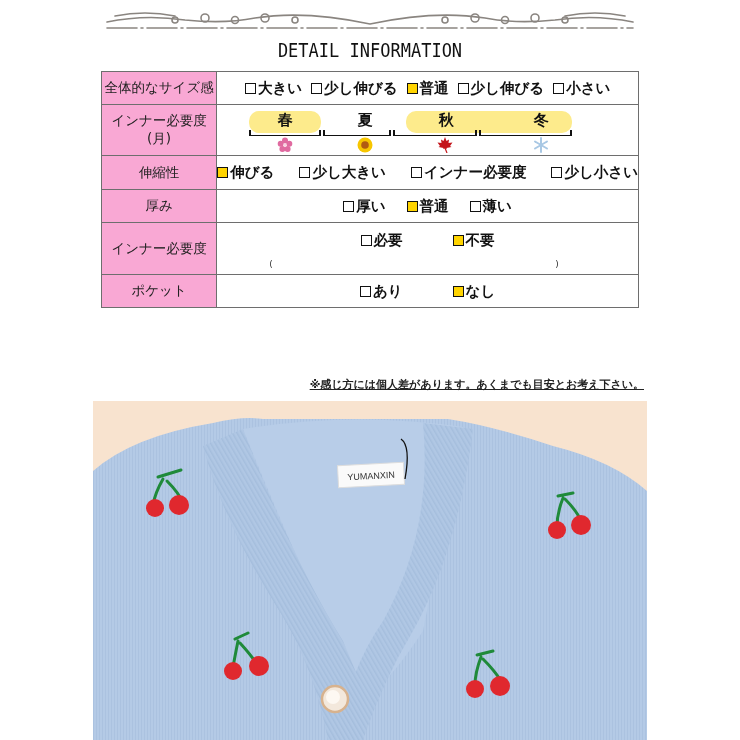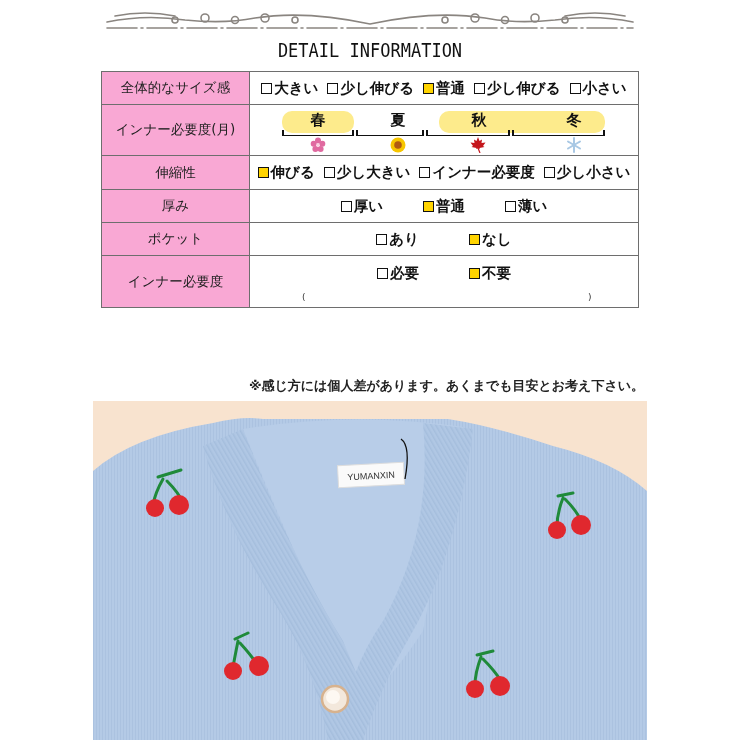--- a/index.html
+++ b/index.html
@@ -21,21 +21,21 @@
   .box { display: inline-block; width: 11px; height: 11px; border: 1.6px solid #111; margin-right: 2px; background: #fff; }
   .box.on { background: #ffd400; }
 
   .seasons { position: relative; height: 49px; }
   .hl { position: absolute; top: 5px; height: 22px; background: #fdeb8c; border-radius: 10px; }
   .sname { position: absolute; top: 5px; width: 60px; text-align: center; font-size: 15px; font-weight: bold; }
   .bracket { position: absolute; top: 24px; height: 6px; border-left: 2px solid #111; border-right: 2px solid #111; border-bottom: 1.5px solid #111; }
   .sicon { position: absolute; top: 31px; width: 16px; height: 16px; }
 
   .paren { position: absolute; font-size: 9px; color: #333; font-weight: normal; }
-  .note { position: absolute; top: 377px; right: 96px; font-size: 13px; font-weight: bold; color: #222; }
+  .note { position: absolute; top: 377px; right: 96px; font-size: 11px; font-weight: bold; color: #222; text-decoration: underline; }
 
   .photo { position: absolute; left: 93px; top: 401px; width: 554px; height: 339px; overflow: hidden; background: #f8e3cf; }
 </style>
 </head>
 <body>
 
 <svg class="ornament" viewBox="0 0 530 28">
   <g fill="none" stroke="#8a8580" stroke-width="1.6" stroke-linecap="round">
     <path d="M2 16 Q40 8 80 14 Q120 18 150 12 Q200 4 265 18 Q330 4 380 12 Q410 18 450 14 Q490 8 528 16"></path>
     <path d="M2 22 L528 22" stroke-dasharray="30 4 2 4"></path>
@@ -129,21 +129,21 @@
                 <path d="M2 11.5 L14 4.5"></path>
               </g>
         </svg>
       </div>
     </td>
   </tr>
 
   <tr style="height:34px">
     <td class="lbl">伸縮性</td>
     <td class="val">
-      <div class="opts" style="gap:9px">
+      <div class="opts" style="gap:25px">
         <span class="opt">
               <span class="box on"></span>
               <span>伸びる</span>
             </span>
         <span class="opt">
               <span class="box"></span>
               <span>少し大きい</span>
             </span>
         <span class="opt">
               <span class="box"></span>
@@ -153,74 +153,74 @@
               <span class="box"></span>
               <span>少し小さい</span>
             </span>
       </div>
     </td>
   </tr>
 
   <tr style="height:33px">
     <td class="lbl">厚み</td>
     <td class="val">
-      <div class="opts" style="gap:40px">
+      <div class="opts" style="gap:21px">
         <span class="opt">
               <span class="box"></span>
               <span>厚い</span>
             </span>
         <span class="opt">
               <span class="box on"></span>
               <span>普通</span>
             </span>
         <span class="opt">
               <span class="box"></span>
               <span>薄い</span>
             </span>
       </div>
     </td>
   </tr>
 
 
-
-  <tr style="height:33px">
-    <td class="lbl">ポケット</td>
-    <td class="val">
-      <div class="opts" style="gap:50px">
-        <span class="opt">
-              <span class="box"></span>
-              <span>あり</span>
-            </span>
-        <span class="opt">
-              <span class="box on"></span>
-              <span>なし</span>
-            </span>
-      </div>
-    </td>
-  </tr>
 
   <tr style="height:52px">
     <td class="lbl">インナー必要度</td>
     <td class="val" style="vertical-align:top">
       <div style="position:relative;height:50px">
         <div class="opts" style="gap:50px;padding-top:8px">
           <span class="opt">
                 <span class="box"></span>
                 <span>必要</span>
               </span>
           <span class="opt">
                 <span class="box on"></span>
                 <span>不要</span>
               </span>
         </div>
         <span class="paren" style="left:52px;top:36px">(</span>
         <span class="paren" style="left:338px;top:36px">)</span>
       </div>
     </td>
   </tr>
+
+  <tr style="height:33px">
+    <td class="lbl">ポケット</td>
+    <td class="val">
+      <div class="opts" style="gap:50px">
+        <span class="opt">
+              <span class="box"></span>
+              <span>あり</span>
+            </span>
+        <span class="opt">
+              <span class="box on"></span>
+              <span>なし</span>
+            </span>
+      </div>
+    </td>
+  </tr>
 </tbody>
   </table>
 
 <div class="note">※感じ方には個人差があります。あくまでも目安とお考え下さい。</div>
 
 <div class="photo">
   <svg width="554" height="339" viewBox="0 0 554 339">
     <defs>
       <pattern id="knit" width="3" height="3" patternUnits="userSpaceOnUse">
         <rect width="3" height="3" fill="#b4cae6"></rect>

